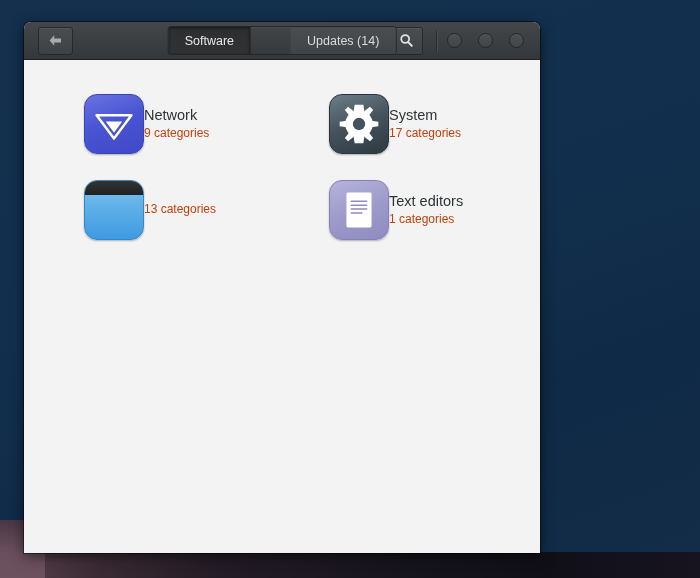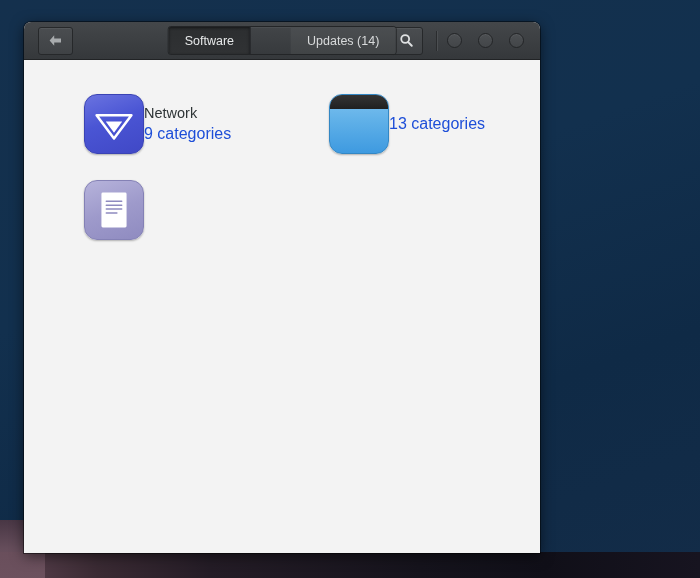--- a/index.html
+++ b/index.html
@@ -176,21 +176,21 @@
     width: 60px;
     height: 60px;
     flex: 0 0 60px;
     border-radius: 13px;
     position: relative;
     box-shadow: 0 1px 2px rgba(0,0,0,0.28);
   }
 
   .cat-text { display: flex; flex-direction: column; gap: 3px; }
   .cat-title { font-size: 14.5px; color: #2e3436; line-height: 1.1; }
-  .cat-sub { font-size: 16px; color: #1d4ed8; line-height: 1.1; }
+  .cat-sub { font-size: 12px; color: #c2410c; line-height: 1.1; }
 
   
   .icon-network {
     background: linear-gradient(160deg, #6a73e0 0%, #4a55d4 45%, #4048c6 100%);
     border: 1px solid #3a43b4;
     box-sizing: border-box;
   }
   .icon-system {
     background: linear-gradient(160deg, #6d7e88 0%, #45535d 48%, #2f3a42 100%);
     border: 1px solid #2a343b;
@@ -277,20 +277,42 @@
               <path d="M21.5 27.5 L38.5 27.5 L30 39 Z" fill="#ffffff"></path>
             </svg>
           </div>
           <div class="cat-text">
             <div class="cat-title">Network</div>
             <div class="cat-sub">9 categories</div>
           </div>
         </div>
 
 
+        <div class="category-item">
+          <div class="cat-icon icon-system">
+            <svg class="icon-svg" viewBox="0 0 60 60">
+              <g fill="#ffffff">
+                <path d="M30 10 L34.5 10 L35.6 17.4 L24.4 17.4 L25.5 10 Z"></path>
+                <path d="M30 50 L34.5 50 L35.6 42.6 L24.4 42.6 L25.5 50 Z"></path>
+                <path d="M10 27.8 L10 32.2 L17.4 33.3 L17.4 26.7 Z"></path>
+                <path d="M50 27.8 L50 32.2 L42.6 33.3 L42.6 26.7 Z"></path>
+                <path d="M15.4 15.4 L18.6 12.2 L24.6 16.8 L20 21.4 Z"></path>
+                <path d="M44.6 44.6 L41.4 47.8 L35.4 43.2 L40 38.6 Z"></path>
+                <path d="M44.6 15.4 L41.4 12.2 L35.4 16.8 L40 21.4 Z"></path>
+                <path d="M15.4 44.6 L18.6 47.8 L24.6 43.2 L20 38.6 Z"></path>
+                <circle cx="30" cy="30" r="14.2"></circle>
+              </g>
+              <circle cx="30" cy="30" r="6.4" fill="#45535d"></circle>
+            </svg>
+          </div>
+          <div class="cat-text">
+            <div class="cat-title">System</div>
+            <div class="cat-sub">17 categories</div>
+          </div>
+        </div>
 
         <div class="category-item">
           <div class="cat-icon icon-desktop">
             <div class="titlebar"></div>
           </div>
           <div class="cat-text">
             <div class="cat-sub">13 categories</div>
           </div>
         </div>
 
@@ -299,19 +321,23 @@
             <svg class="icon-svg" viewBox="0 0 60 60">
               <rect x="17" y="12" width="26" height="36" rx="1.5" fill="#ffffff"></rect>
               <g stroke="#8f8bc0" stroke-width="1.5" stroke-linecap="round">
                 <line x1="22" y1="21" x2="38" y2="21"></line>
                 <line x1="22" y1="25" x2="38" y2="25"></line>
                 <line x1="22" y1="29" x2="38" y2="29"></line>
                 <line x1="22" y1="33" x2="33" y2="33"></line>
               </g>
             </svg>
           </div>
+          <div class="cat-text">
+            <div class="cat-title">Text editors</div>
+            <div class="cat-sub">1 categories</div>
+          </div>
         </div>
 
       </div>
     </div>
 
   </div>
 </div>
 
 </body></html>

